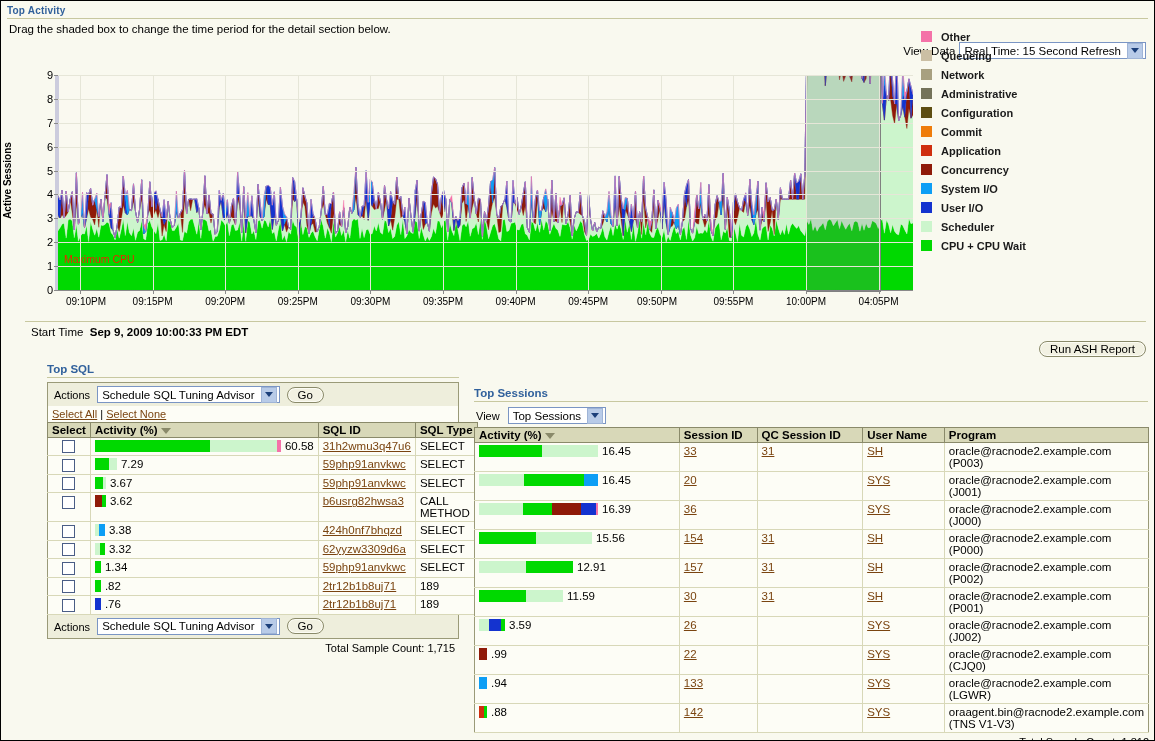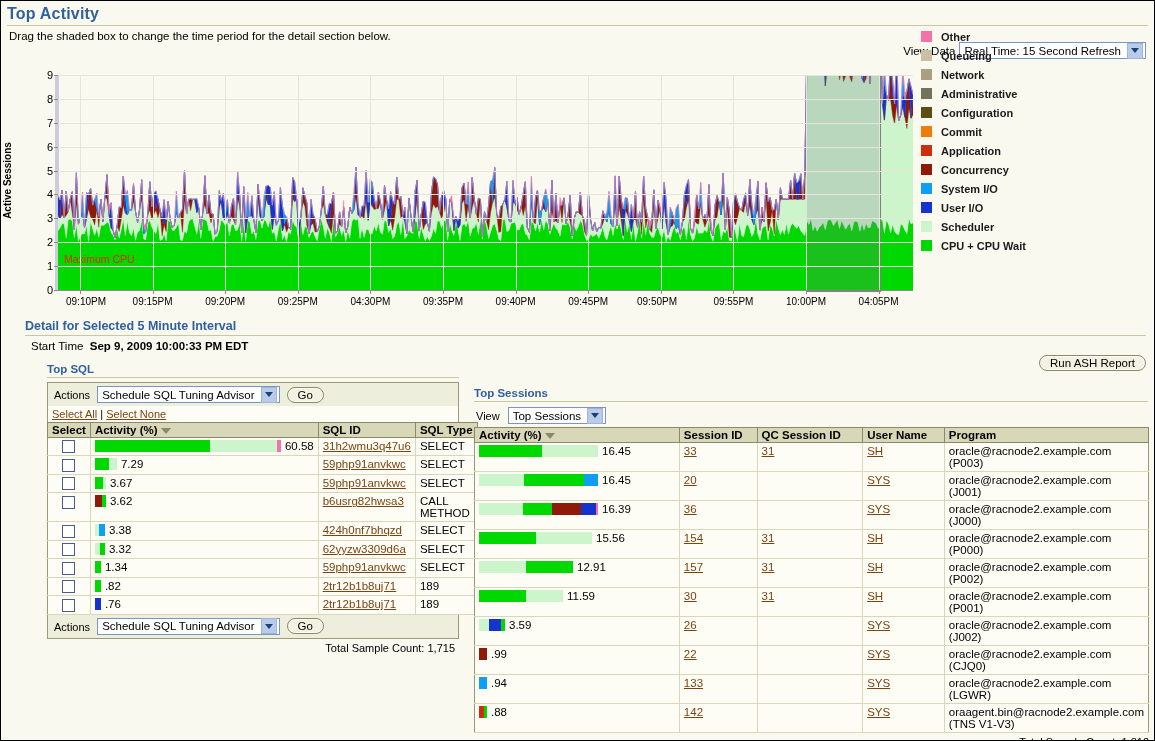--- a/index.html
+++ b/index.html
@@ -11,21 +11,21 @@
     font-size:11px;color:#000;
     overflow:hidden;
     box-sizing:border-box;
     border:1px solid #000;
   }
   .page{position:relative;width:1153px;height:739px;background:#f9f9ef;}
 
   
   .pagehdr{padding:4px 6px 0 6px;}
   .pagehdr h1{
-    margin:0;font-size:16px;font-weight:bold;color:#31619c;
+    margin:0;font-size:10px;font-weight:bold;color:#31619c;
     font-family:"Liberation Sans",sans-serif;letter-spacing:.2px;
   }
   .hdr-rule{height:1px;background:#c8c8a0;margin:2px 0 3px 0;}
   .subtext{font-size:11.5px;color:#000;padding:1px 0 0 2px;}
 
   
   .viewdata{
     position:absolute;right:8px;top:41px;display:flex;align-items:center;gap:4px;
   }
   .viewdata .lbl{font-size:11.5px;color:#000;}
@@ -79,21 +79,21 @@
     margin:0 0 0 24px;font-size:12.5px;font-weight:bold;color:#31619c;
   }
   .detail-rule{height:1px;background:#c8c8a0;margin:2px 8px 4px 24px;}
   .starttime{margin-left:30px;font-size:11.5px;}
   .starttime b{font-size:11.5px;}
   .btn{
     display:inline-block;border:1px solid #8a8a6a;border-radius:9px;
     background:#f2f1e2;font-size:11.5px;padding:1px 10px;color:#000;
     box-shadow:inset 0 0 0 1px #fcfcf4;
   }
-  .ashbtn{position:absolute;right:8px;top:36px;}
+  .ashbtn{position:absolute;right:8px;top:22px;}
 
   
   .cols{position:absolute;left:0;top:362px;width:1153px;display:flex;}
   .colL{width:464px;padding-left:46px;box-sizing:border-box;}
   .colR{width:689px;padding-left:9px;box-sizing:border-box;margin-top:24px;}
   .sect-title{font-size:11.5px;font-weight:bold;color:#31619c;}
   .sect-rule{height:1px;background:#c8c8a0;margin:2px 6px 4px 0;}
 
   table.grid{border-collapse:collapse;border:1px solid #9a9a78;background:#404040;}
   table.grid th{
@@ -195,21 +195,21 @@
         <div class="vgrid" style="left: 94.6px;"></div>
         <div class="xlab" style="left: 94.6px;">09:15PM</div>
         <div class="xtick" style="left: 167.2px;"></div>
         <div class="vgrid" style="left: 167.2px;"></div>
         <div class="xlab" style="left: 167.2px;">09:20PM</div>
         <div class="xtick" style="left: 239.8px;"></div>
         <div class="vgrid" style="left: 239.8px;"></div>
         <div class="xlab" style="left: 239.8px;">09:25PM</div>
         <div class="xtick" style="left: 312.4px;"></div>
         <div class="vgrid" style="left: 312.4px;"></div>
-        <div class="xlab" style="left: 312.4px;">04:30PM</div>
+        <div class="xlab" style="left: 312.4px;">09:30PM</div>
         <div class="xtick" style="left: 385px;"></div>
         <div class="vgrid" style="left: 385px;"></div>
         <div class="xlab" style="left: 385px;">09:35PM</div>
         <div class="xtick" style="left: 457.6px;"></div>
         <div class="vgrid" style="left: 457.6px;"></div>
         <div class="xlab" style="left: 457.6px;">09:40PM</div>
         <div class="xtick" style="left: 530.2px;"></div>
         <div class="vgrid" style="left: 530.2px;"></div>
         <div class="xlab" style="left: 530.2px;">09:45PM</div>
         <div class="xtick" style="left: 602.8px;"></div>
@@ -272,21 +272,20 @@
         <span class="sw" style="background: rgb(204, 245, 204);"></span>
         <span class="lgtxt">Scheduler</span>
       </div>
       <div class="lgrow">
         <span class="sw" style="background: rgb(0, 217, 0);"></span>
         <span class="lgtxt">CPU + CPU Wait</span>
       </div>
     </div>
 
   <div class="detail">
-    <h2>Detail for Selected 5 Minute Interval</h2>
     <div class="detail-rule"></div>
     <div class="starttime">
       <span>Start Time</span>
       &nbsp;<b>Sep 9, 2009 10:00:33 PM EDT</b>
     </div>
     <span class="btn ashbtn">Run ASH Report</span>
   </div>
 
   <div class="cols">
 

